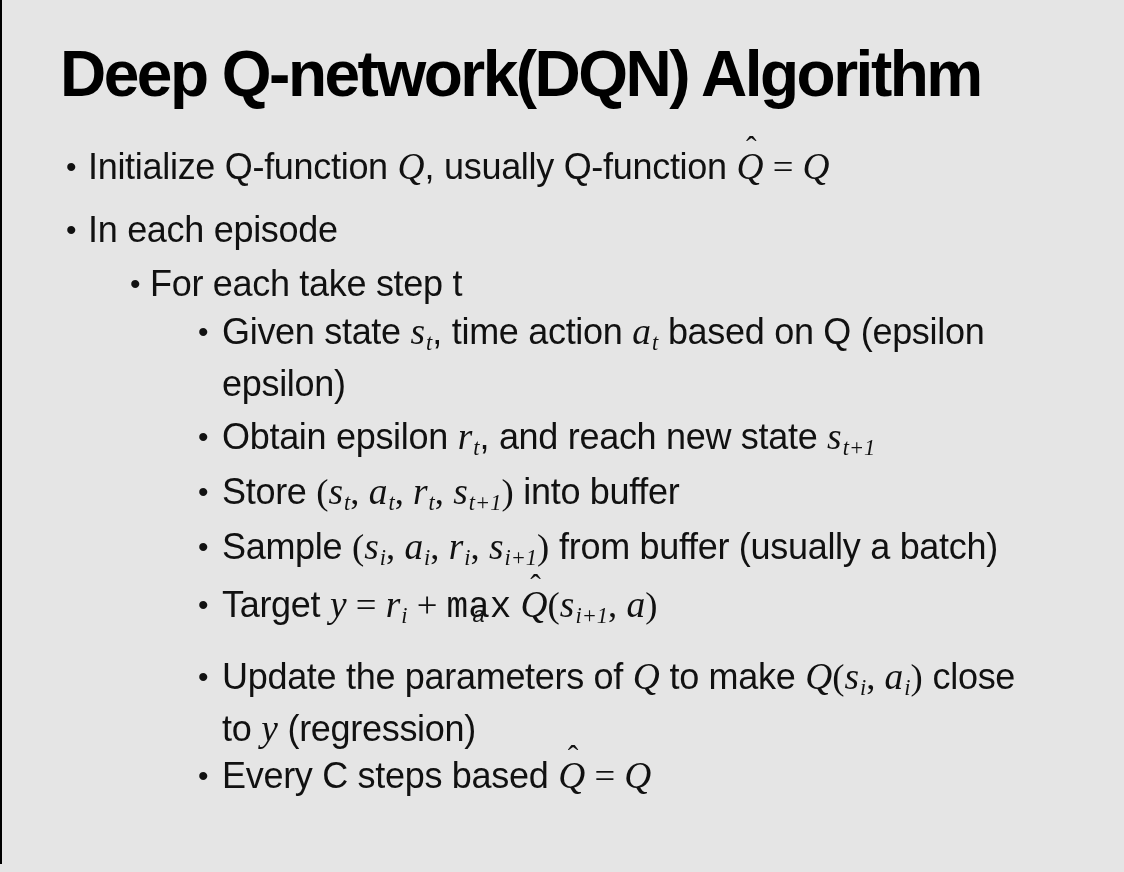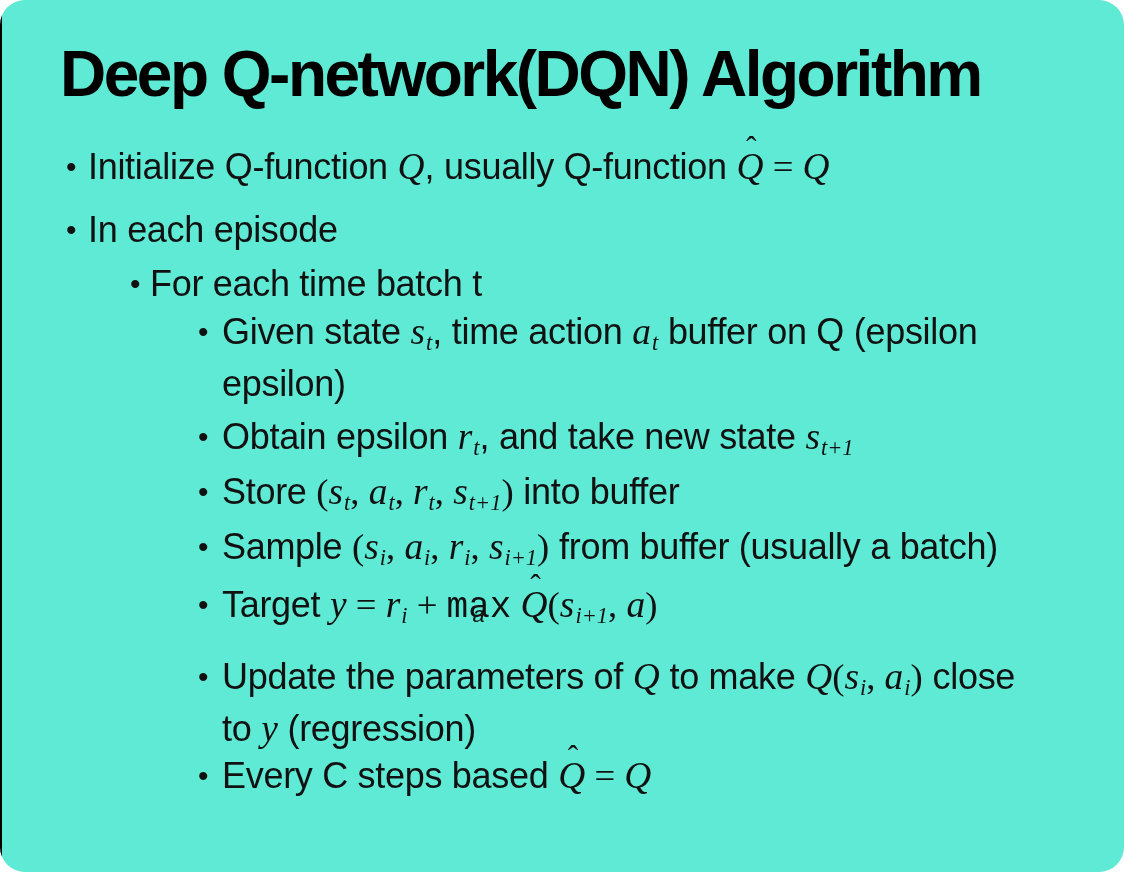--- a/index.html
+++ b/index.html
@@ -3,23 +3,22 @@
 <meta charset="utf-8">
 <style>
   html,body{margin:0;padding:0;}
   body{
     font-family:"Liberation Sans",sans-serif;
     background:#ffffff;
   }
   .slide{
     position:relative;
     width:1124px;height:872px;
-    background:#5eead4;
+    background:#e5e5e5;
     overflow:hidden;
-    border-radius:25px;
   }
   .edge-line{
     position:absolute;left:0;top:0;
     width:2px;height:864px;
     background:#000000;
   }
   .title{
     position:absolute;top:42px;left:60px;
     margin:0;
     font-size:64px;font-weight:700;
@@ -82,29 +81,29 @@
       <div class="li lvl1" style="margin-top: 0px;">
         <span class="mk">•</span>
         <span class="content"><span class="t">Initialize Q-function </span><span class="m">Q</span><span class="t">, usually Q-function </span><span class="m hatw"><span class="hat">ˆ</span>Q</span><span class="o"> = </span><span class="m">Q</span></span>
       </div>
       <div class="li lvl1" style="margin-top: 16px;">
         <span class="mk">•</span>
         <span class="content"><span class="t">In each episode</span></span>
       </div>
       <div class="li lvl2" style="margin-top: 7px;">
         <span class="mk">•</span>
-        <span class="content"><span class="t">For each time batch t</span></span>
+        <span class="content"><span class="t">For each take step t</span></span>
       </div>
       <div class="li lvl3" style="margin-top: 1px;">
         <span class="mk">•</span>
-        <span class="content"><span class="t">Given state </span><span class="m">s<span class="sub">t</span></span><span class="t">, time action </span><span class="m">a<span class="sub">t</span></span><span class="t"> buffer on Q (epsilon</span><br><span class="t">epsilon)</span></span>
+        <span class="content"><span class="t">Given state </span><span class="m">s<span class="sub">t</span></span><span class="t">, time action </span><span class="m">a<span class="sub">t</span></span><span class="t"> based on Q (epsilon</span><br><span class="t">epsilon)</span></span>
       </div>
       <div class="li lvl3" style="margin-top: 6px;">
         <span class="mk">•</span>
-        <span class="content"><span class="t">Obtain epsilon </span><span class="m">r<span class="sub">t</span></span><span class="t">, and take new state </span><span class="m">s<span class="sub">t+1</span></span></span>
+        <span class="content"><span class="t">Obtain epsilon </span><span class="m">r<span class="sub">t</span></span><span class="t">, and reach new state </span><span class="m">s<span class="sub">t+1</span></span></span>
       </div>
       <div class="li lvl3" style="margin-top: 3px;">
         <span class="mk">•</span>
         <span class="content"><span class="t">Store </span><span class="o">(</span><span class="m">s<span class="sub">t</span></span><span class="o">, </span><span class="m">a<span class="sub">t</span></span><span class="o">, </span><span class="m">r<span class="sub">t</span></span><span class="o">, </span><span class="m">s<span class="sub">t+1</span></span><span class="o">)</span><span class="t"> into buffer</span></span>
       </div>
       <div class="li lvl3" style="margin-top: 3px;">
         <span class="mk">•</span>
         <span class="content"><span class="t">Sample </span><span class="o">(</span><span class="m">s<span class="sub">i</span></span><span class="o">, </span><span class="m">a<span class="sub">i</span></span><span class="o">, </span><span class="m">r<span class="sub">i</span></span><span class="o">, </span><span class="m">s<span class="sub">i+1</span></span><span class="o">)</span><span class="t"> from buffer (usually a batch)</span></span>
       </div>
       <div class="li lvl3" style="margin-top: 6px;">

